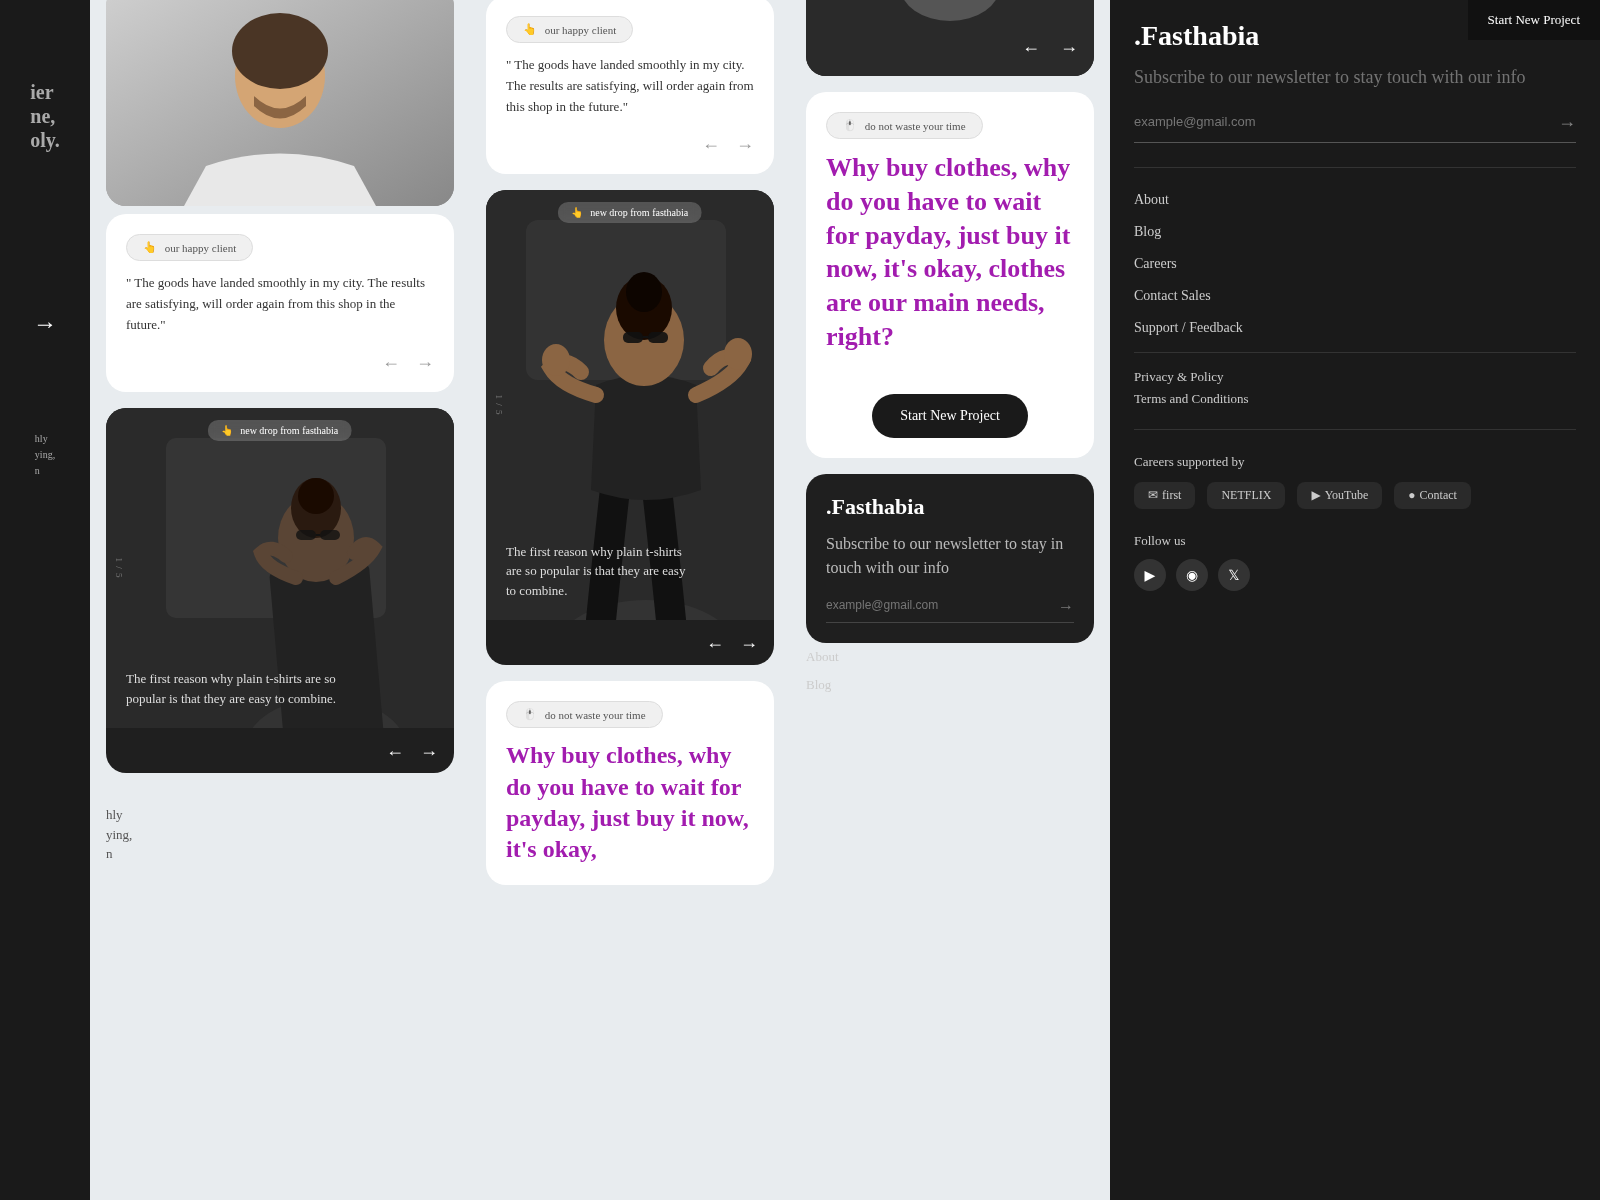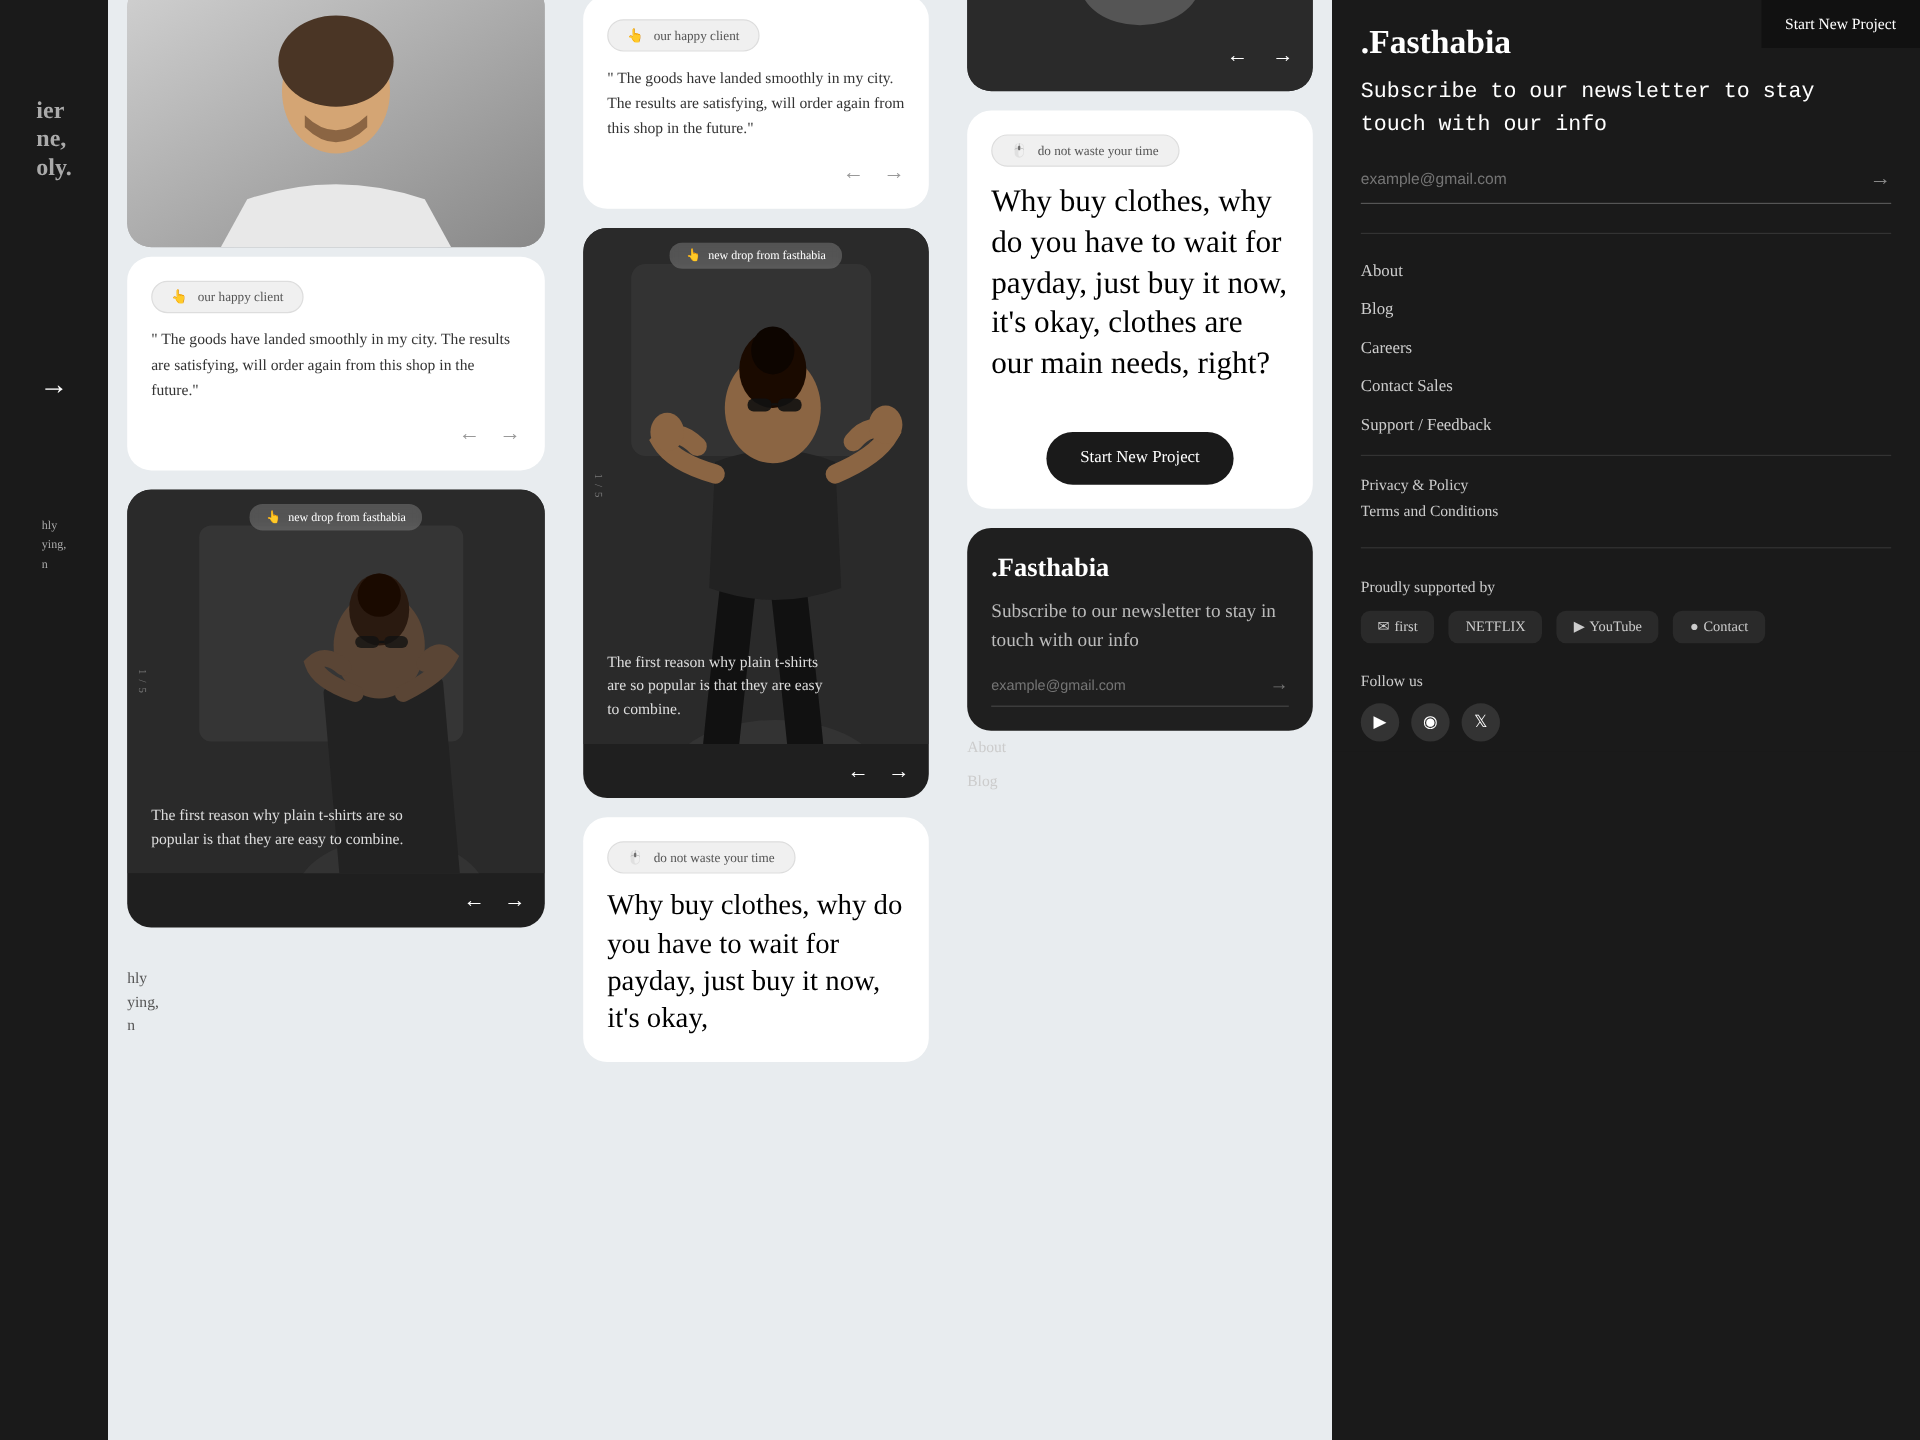--- a/index.html
+++ b/index.html
@@ -132,24 +132,23 @@
 
     .right-brand {
       font-size: 28px;
       font-weight: 700;
       color: #fff;
       padding: 20px 24px 12px;
     }
 
     .right-subscribe {
       font-size: 18px;
-      color: #ffffff;
+      color: #737373;
       padding: 0 24px 20px;
       line-height: 1.5;
-      font-family: Liberation Mono, monospace;
     }
 
     .right-email-row {
       display: flex;
       align-items: center;
       border-bottom: 1px solid #555;
       margin: 0 24px 24px;
       padding-bottom: 10px;
     }
 
@@ -319,22 +318,22 @@
     .dark-nav-arrows {
       display: flex;
       justify-content: flex-end;
       gap: 16px;
       padding: 12px 16px;
     }
 
     
     .big-cta-heading {
       font-size: 26px;
-      font-weight: 400;
-      color: #000000;
+      font-weight: 700;
+      color: #a21caf;
       line-height: 1.3;
       font-family: 'Georgia', serif;
     }
 
     .white-card {
       background: #fff;
       border-radius: 20px;
       padding: 20px;
       margin: 0 16px 16px;
     }
@@ -681,21 +680,21 @@
       <div class="right-section-divider"></div>
 
       <div class="right-footer-links">
         <a class="right-footer-link">Privacy &amp; Policy</a>
         <a class="right-footer-link">Terms and Conditions</a>
       </div>
 
       <div class="right-section-divider"></div>
 
       <div class="supported-section">
-        <div class="supported-label">Proudly supported by</div>
+        <div class="supported-label">Careers supported by</div>
         <div class="brand-logos">
           <div class="brand-logo">
             <span>✉</span>
             <span>first</span>
           </div>
           <div class="brand-logo">
             <span>NETFLIX</span>
           </div>
           <div class="brand-logo">
             <span>▶</span>

